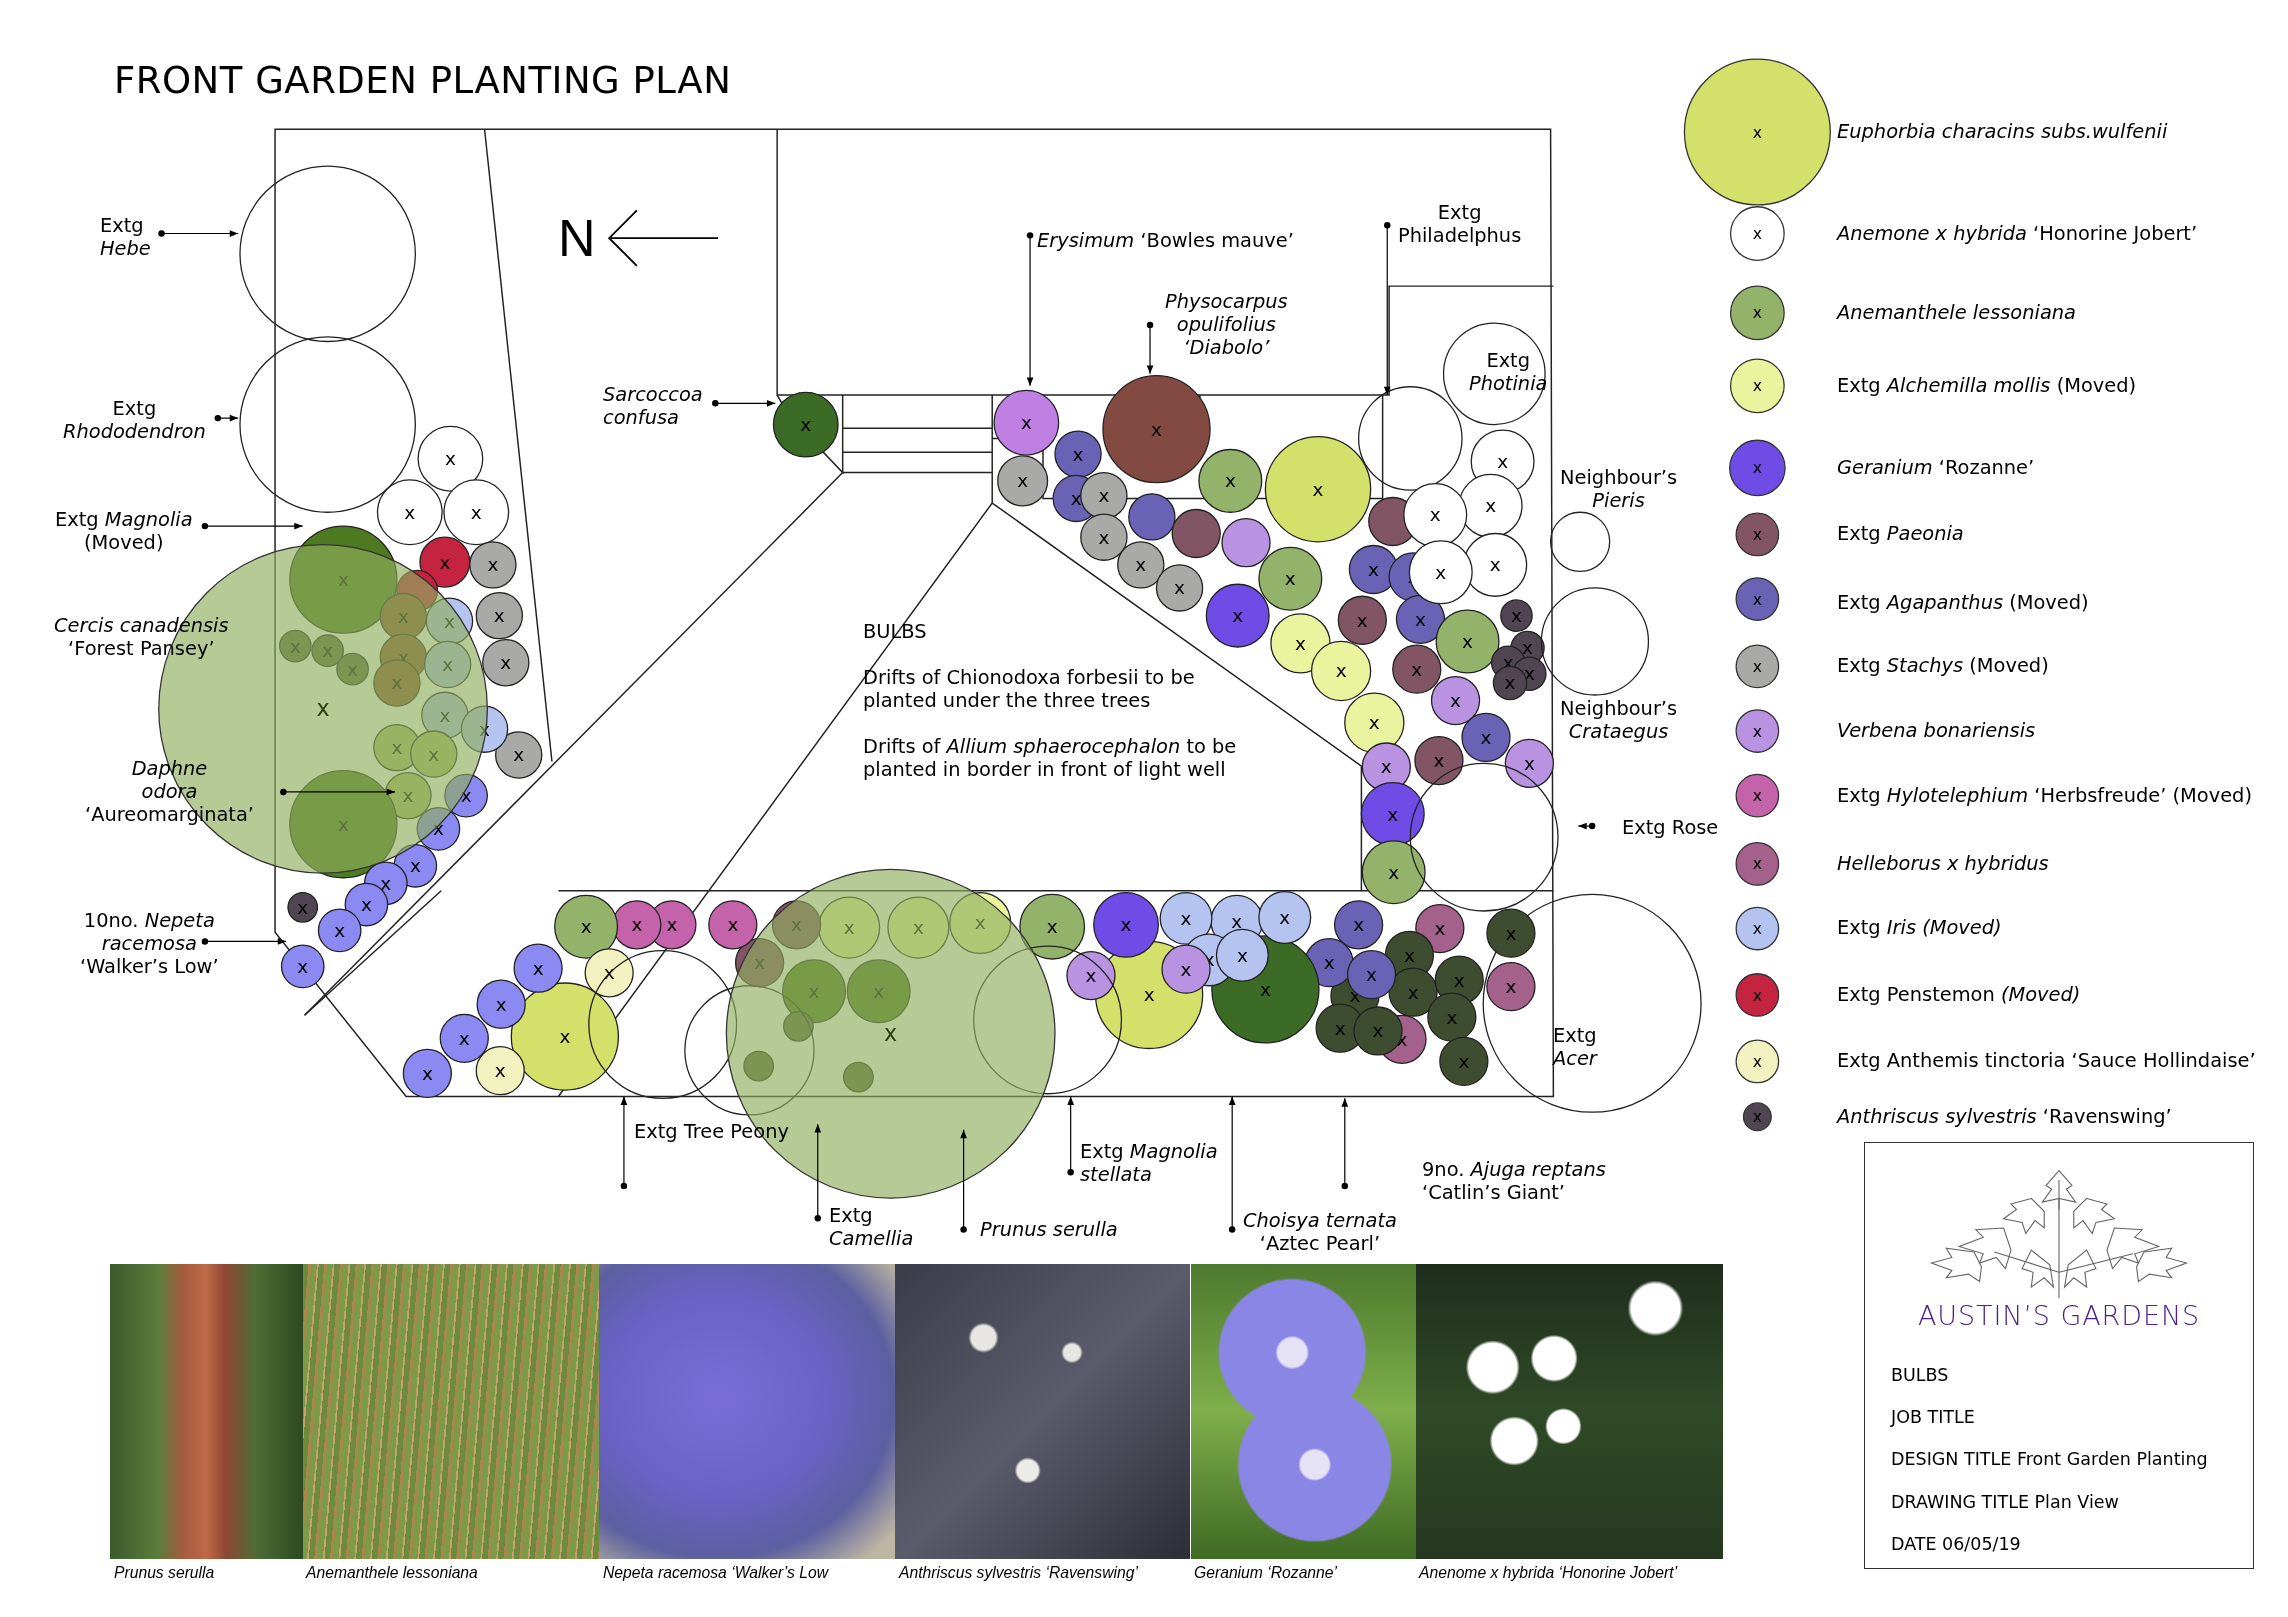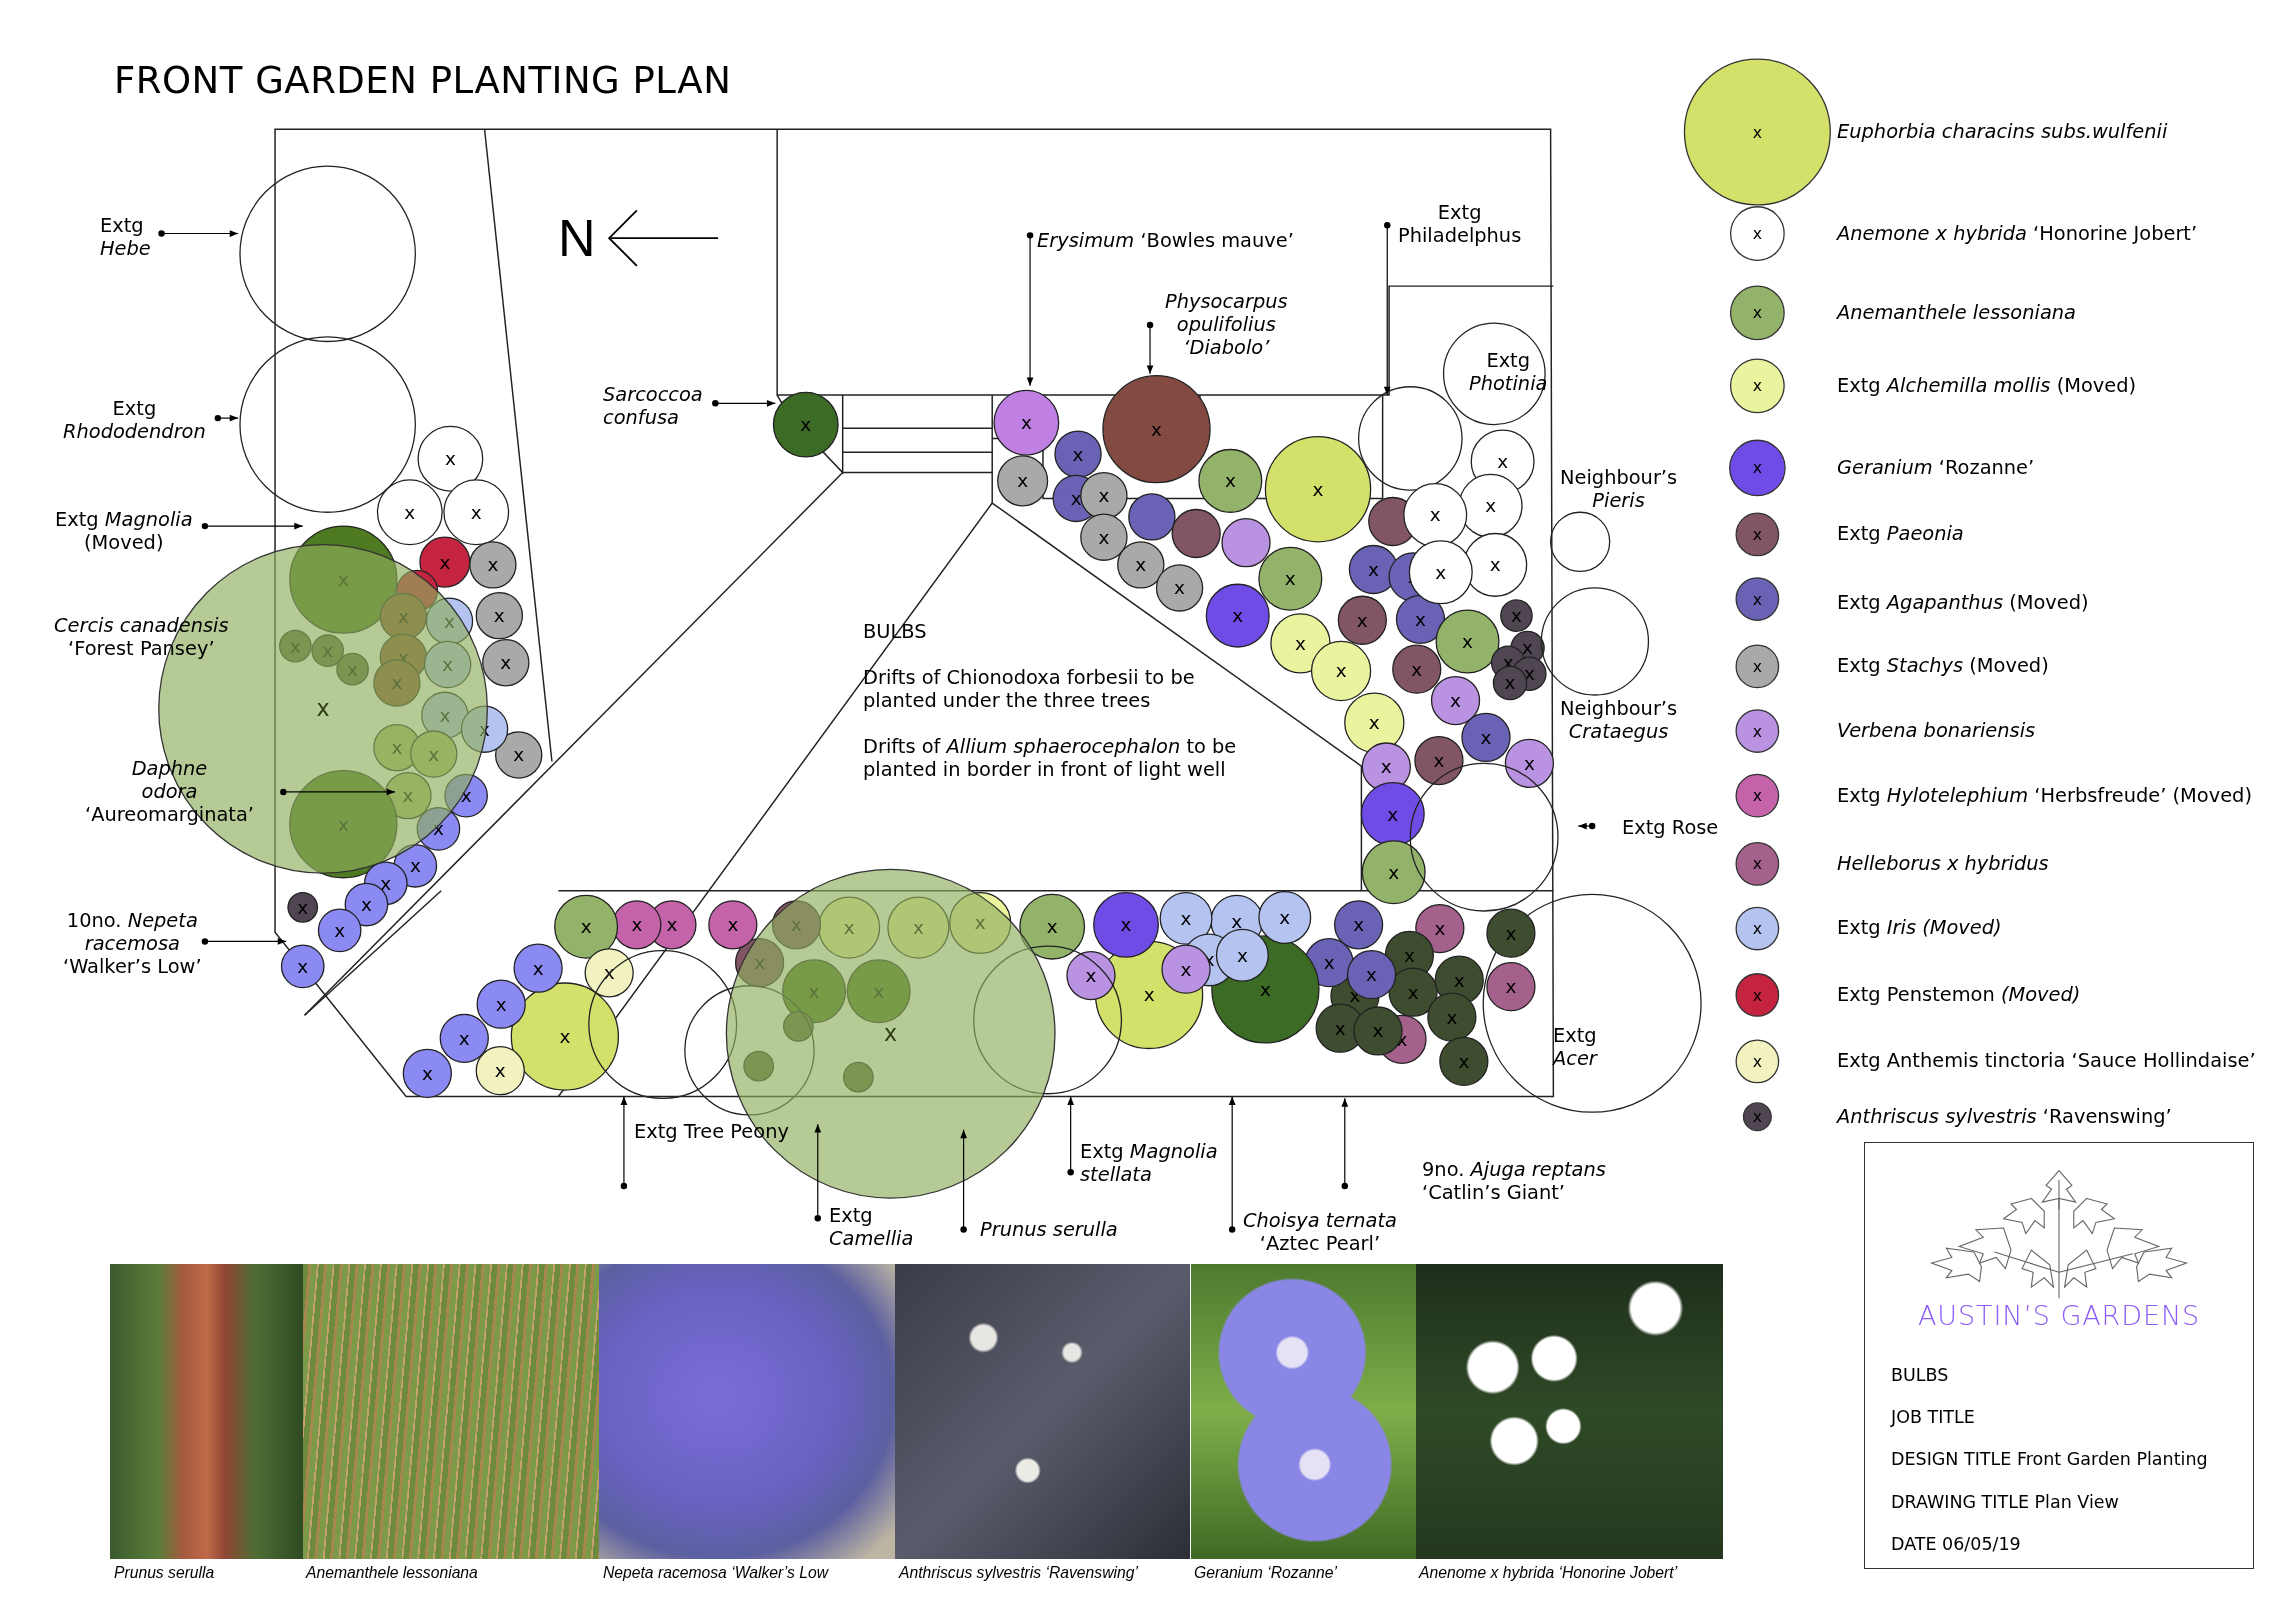--- a/index.html
+++ b/index.html
@@ -7,21 +7,21 @@
   #plan{position:absolute;left:0;top:0;width:2289px;height:1618px;}
   .page-title{position:absolute;left:114px;top:59px;font-size:37px;letter-spacing:0.5px;font-family:"DejaVu Sans",sans-serif;white-space:nowrap;}
   .lbl{position:absolute;font-size:19.4px;line-height:23px;white-space:nowrap;}
   .lbl.c{text-align:center;}
   .it{font-style:italic;}
   .legend{position:absolute;left:1837px;top:0;width:452px;}
   .legend-row{position:absolute;left:0;font-size:19.4px;white-space:nowrap;}
   .bulbs{position:absolute;left:863px;top:620px;font-size:19.4px;line-height:23px;}
   .bulbs p{margin:0 0 23px 0;}
   .titleblock{position:absolute;left:1864px;top:1142px;width:388px;height:425px;border:1.4px solid #333;background:#fff;}
-  .tb-brand{position:absolute;left:0;width:100%;top:157px;text-align:center;font-size:27px;color:#8b5cf6;letter-spacing:0.9px;font-family:"DejaVu Sans",sans-serif;font-weight:300;}
+  .tb-brand{position:absolute;left:0;width:100%;top:157px;text-align:center;font-size:27px;color:#4c1d95;letter-spacing:0.9px;font-family:"DejaVu Sans",sans-serif;font-weight:300;}
   .tb-line{position:absolute;left:26px;font-size:17.5px;white-space:nowrap;}
   .photo{position:absolute;top:0;height:295px;overflow:hidden;}
   .photo-cap{position:absolute;top:1564px;font-size:15.7px;font-style:italic;white-space:nowrap;font-family:"Liberation Sans",sans-serif;}
   .compass{position:absolute;left:558px;top:208px;font-size:52px;font-family:"Liberation Sans",sans-serif;}
 </style>
 </head>
 <body>
 
 <div class="page-title">FRONT GARDEN PLANTING PLAN</div>
 
@@ -704,21 +704,21 @@
 </svg>
 
 <div class="compass">N</div>
 
 <div id="labels-layer">
     <div class="lbl" style="left: 100px; top: 214px;"><span>Extg</span><br><span class="it">Hebe</span></div>
     <div class="lbl c" style="left: 63px; top: 397px;"><span>Extg</span><br><span class="it">Rhododendron</span></div>
     <div class="lbl c" style="left: 55px; top: 508px;"><span>Extg </span><span class="it">Magnolia</span><br><span>(Moved)</span></div>
     <div class="lbl c" style="left: 54px; top: 614px;"><span class="it">Cercis canadensis</span><br><span>‘Forest Pansey’</span></div>
     <div class="lbl c" style="left: 85px; top: 757px;"><span class="it">Daphne</span><br><span class="it">odora</span><br><span>‘Aureomarginata’</span></div>
-    <div class="lbl c" style="left: 63px; top: 909px;"><span>10no. </span><span class="it">Nepeta</span><br><span class="it">racemosa</span><br><span>‘Walker’s Low’</span></div>
+    <div class="lbl c" style="left: 80px; top: 909px;"><span>10no. </span><span class="it">Nepeta</span><br><span class="it">racemosa</span><br><span>‘Walker’s Low’</span></div>
     <div class="lbl" style="left: 603px; top: 383px;"><span class="it">Sarcoccoa</span><br><span class="it">confusa</span></div>
     <div class="lbl" style="left: 1037px; top: 229px;"><span class="it">Erysimum</span><span> ‘Bowles mauve’</span></div>
     <div class="lbl c" style="left: 1165px; top: 290px;"><span class="it">Physocarpus</span><br><span class="it">opulifolius</span><br><span class="it">‘Diabolo’</span></div>
     <div class="lbl c" style="left: 1398px; top: 201px;"><span>Extg</span><br><span>Philadelphus</span></div>
     <div class="lbl c" style="left: 1469px; top: 349px;"><span>Extg</span><br><span class="it">Photinia</span></div>
     <div class="lbl c" style="left: 1560px; top: 466px;"><span>Neighbour’s</span><br><span class="it">Pieris</span></div>
     <div class="lbl c" style="left: 1560px; top: 697px;"><span>Neighbour’s</span><br><span class="it">Crataegus</span></div>
     <div class="lbl" style="left: 1622px; top: 816px;"><span>Extg Rose</span></div>
     <div class="lbl" style="left: 1553px; top: 1024px;"><span>Extg</span><br><span class="it">Acer</span></div>
     <div class="lbl" style="left: 634px; top: 1120px;"><span>Extg Tree Peony</span></div>

